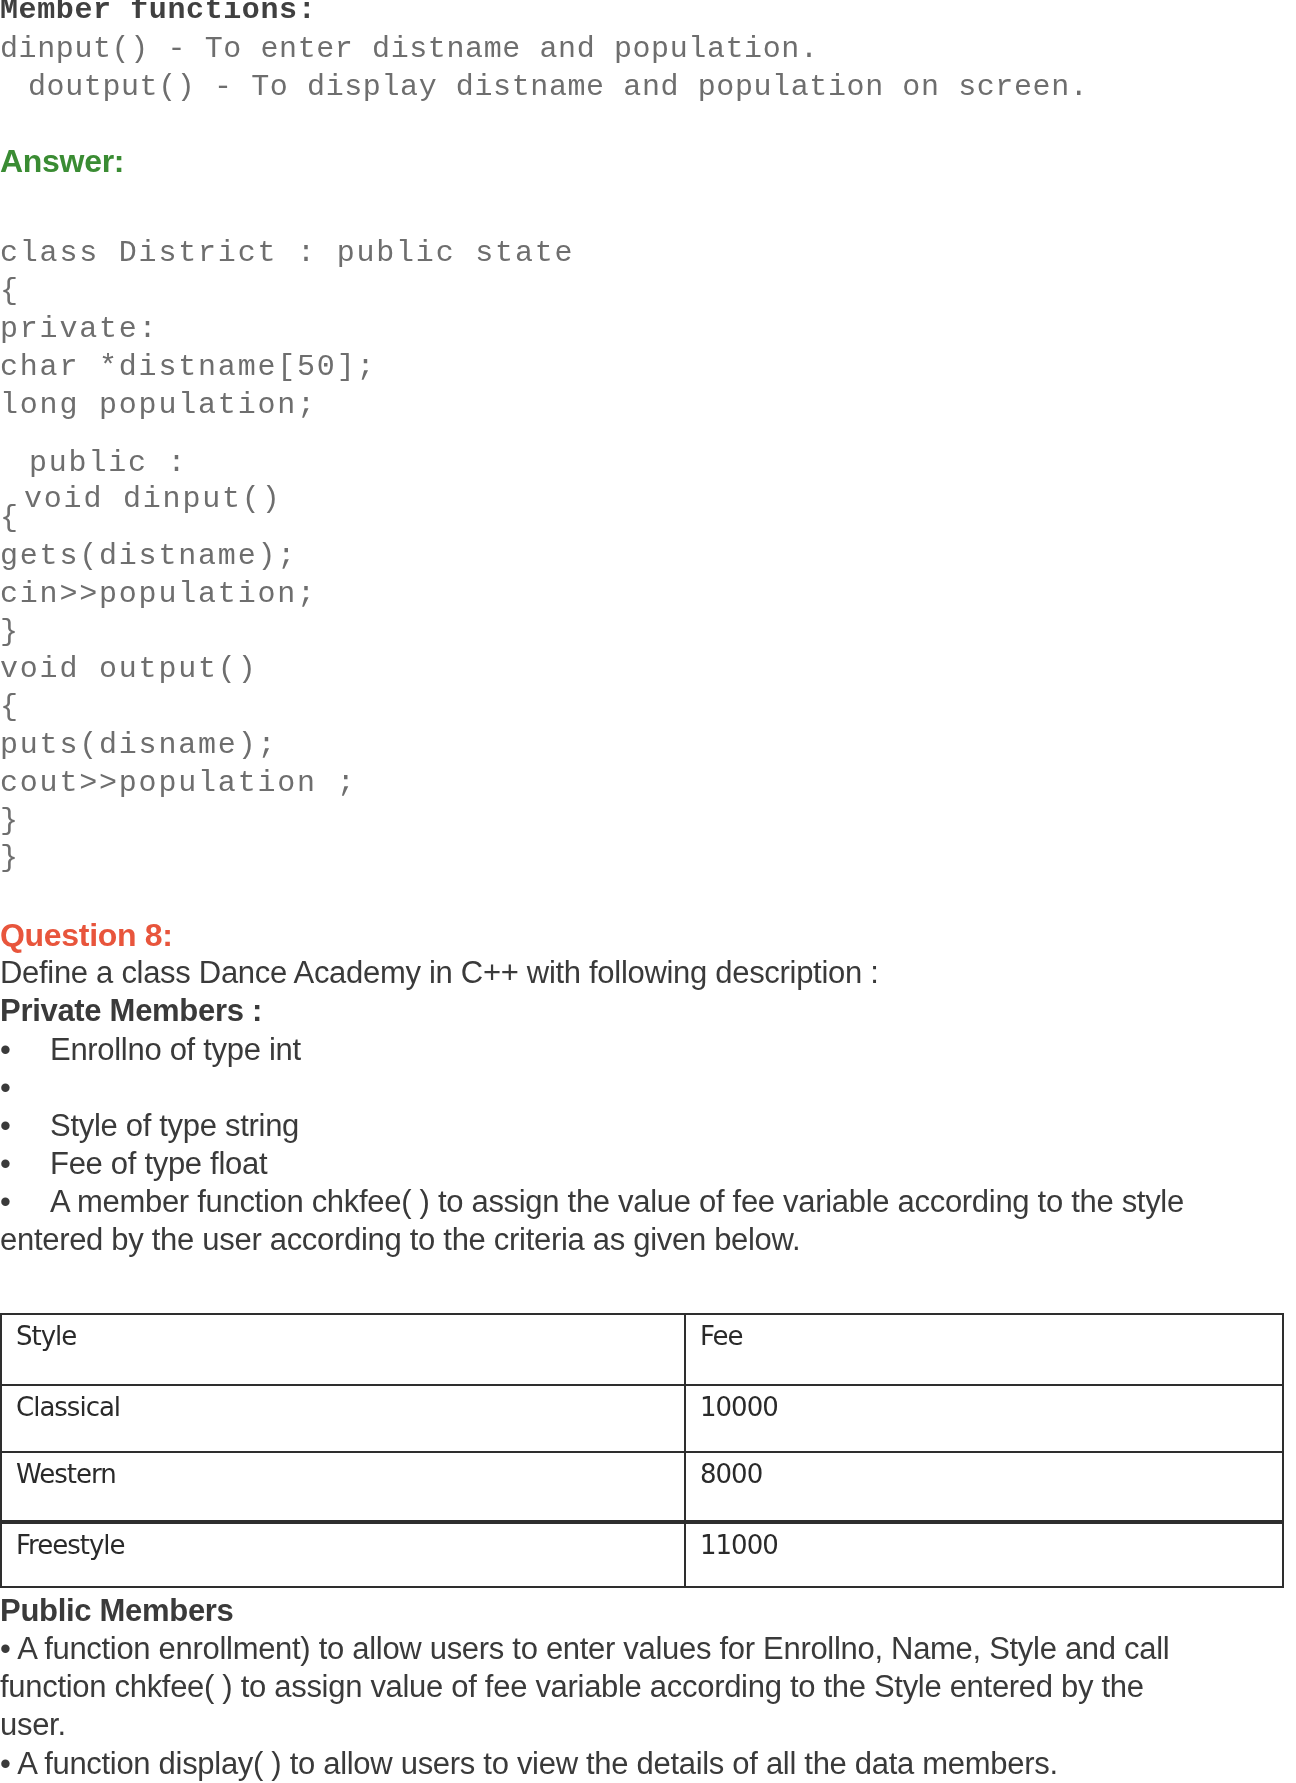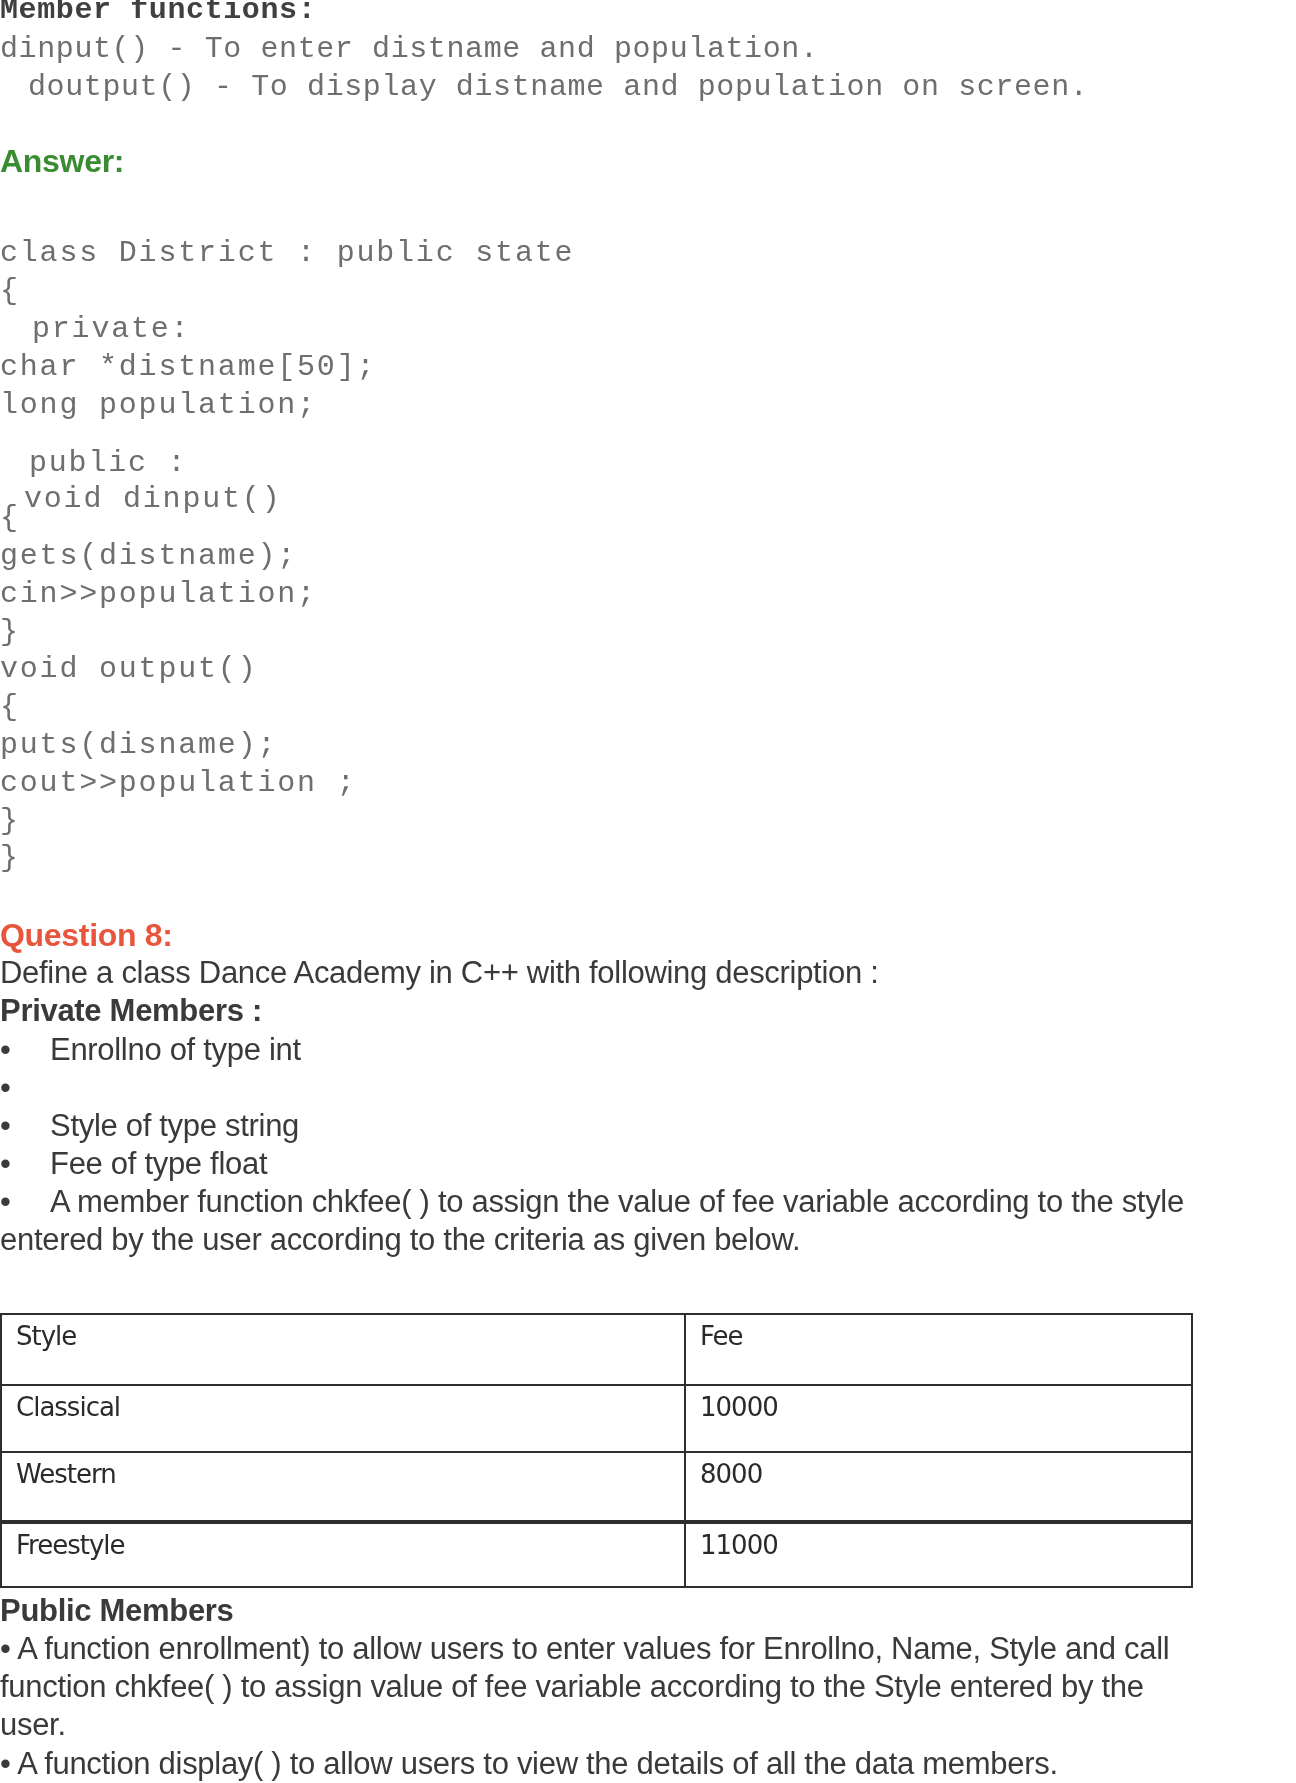--- a/index.html
+++ b/index.html
@@ -7,42 +7,42 @@
   .abs { position: absolute; left: 0; white-space: pre; }
   .mono { font-family: "Liberation Mono", "DejaVu Sans Mono", monospace; color: #6e6e6e; font-size: 30px; line-height: 36px; letter-spacing: 0.6px; }
   .mono.bold { font-weight: bold; color: #404040; }
   .mono.code { font-size: 30px; letter-spacing: 1.8px; }
   .sans { font-family: "Liberation Sans", "DejaVu Sans", sans-serif; color: #3a3a3a; font-size: 31px; line-height: 38px; letter-spacing: -0.3px; }
   .sans.bold { font-weight: bold; }
   .answer { color: #3a8c33; font-weight: bold; }
   .question { color: #e8553c; font-weight: bold; }
   .bullet-row { position: absolute; left: 0; display: flex; white-space: pre; }
   .bullet-glyph { width: 50px; display: inline-block; }
-  table.fees { position: absolute; left: 0; top: 1313px; width: 1193px; border-collapse: collapse; font-family: "DejaVu Sans", "Liberation Sans", sans-serif; font-size: 26px; color: #2a2a2a; }
+  table.fees { position: absolute; left: 0; top: 1313px; width: 1284px; border-collapse: collapse; font-family: "DejaVu Sans", "Liberation Sans", sans-serif; font-size: 26px; color: #2a2a2a; }
   table.fees td { border: 2.5px solid #2e2e2e; vertical-align: top; padding: 6px 14px; letter-spacing: -1px; }
   table.fees td.c1 { width: 654px; }
   table.fees tr.r0 { height: 71px; }
   table.fees tr.r1 { height: 67px; }
   table.fees tr.r2 { height: 70px; }
   table.fees tr.r3 { height: 65px; }
   table.fees tr.r3 td { border-top-width: 4px; }
 </style>
 </head>
 <body>
 
 <div class="abs mono bold" style="top:-8px;">Member functions:</div>
 <div class="abs mono" style="top:31px;">dinput() - To enter distname and population.</div>
 <div class="abs mono" style="top:69px;padding-left:28px;">doutput() - To display distname and population on screen.</div>
 
 <div class="abs sans answer" style="top:142px; font-size:32px;">Answer:</div>
 
 <div>
   <div class="abs mono code" style="top:235px;">class District : public state</div>
   <div class="abs mono code" style="top:273px;">{</div>
-  <div class="abs mono code" style="top:311px;padding-left:32px;">private:</div>
+  <div class="abs mono code" style="top:311px;">private:</div>
   <div class="abs mono code" style="top:349px;">char *distname[50];</div>
   <div class="abs mono code" style="top:387px;">long population;</div>
   <div class="abs mono code" style="top:445px;padding-left:29px;">public :</div>
   <div class="abs mono code" style="top:481px;padding-left:24px;">void dinput()</div>
   <div class="abs mono code" style="top:500px;">{</div>
   <div class="abs mono code" style="top:538px;">gets(distname);</div>
   <div class="abs mono code" style="top:576px;">cin&gt;&gt;population;</div>
   <div class="abs mono code" style="top:614px;">}</div>
   <div class="abs mono code" style="top:651px;">void output()</div>
   <div class="abs mono code" style="top:689px;">{</div>

